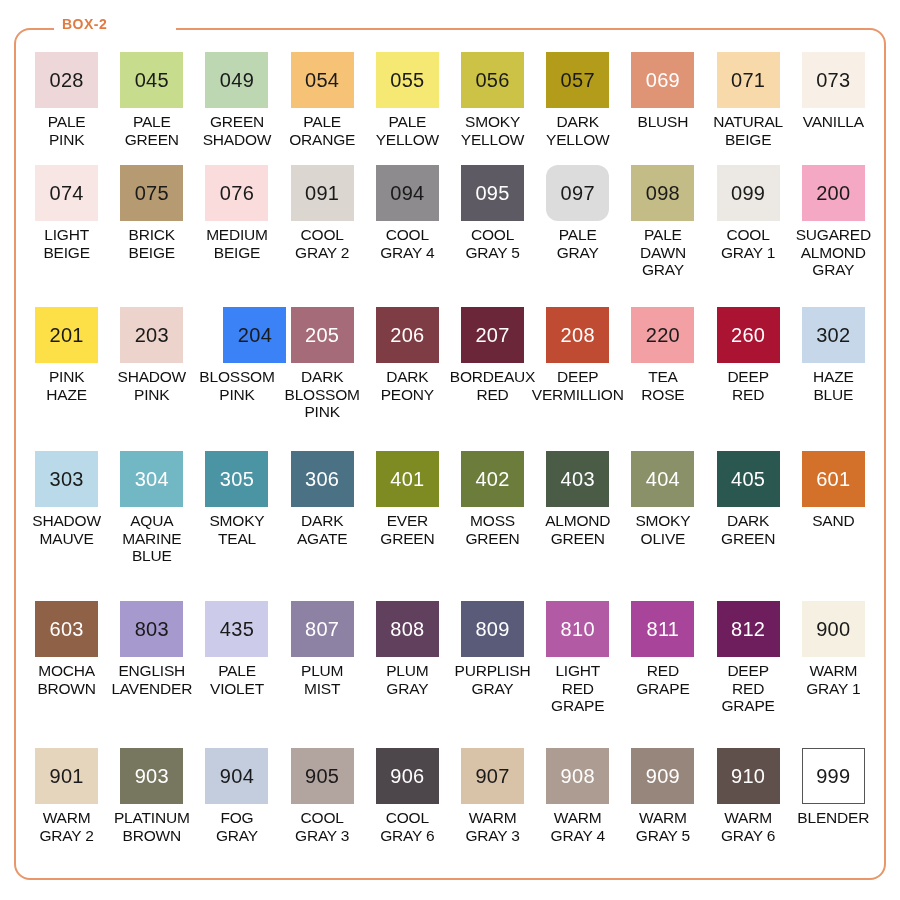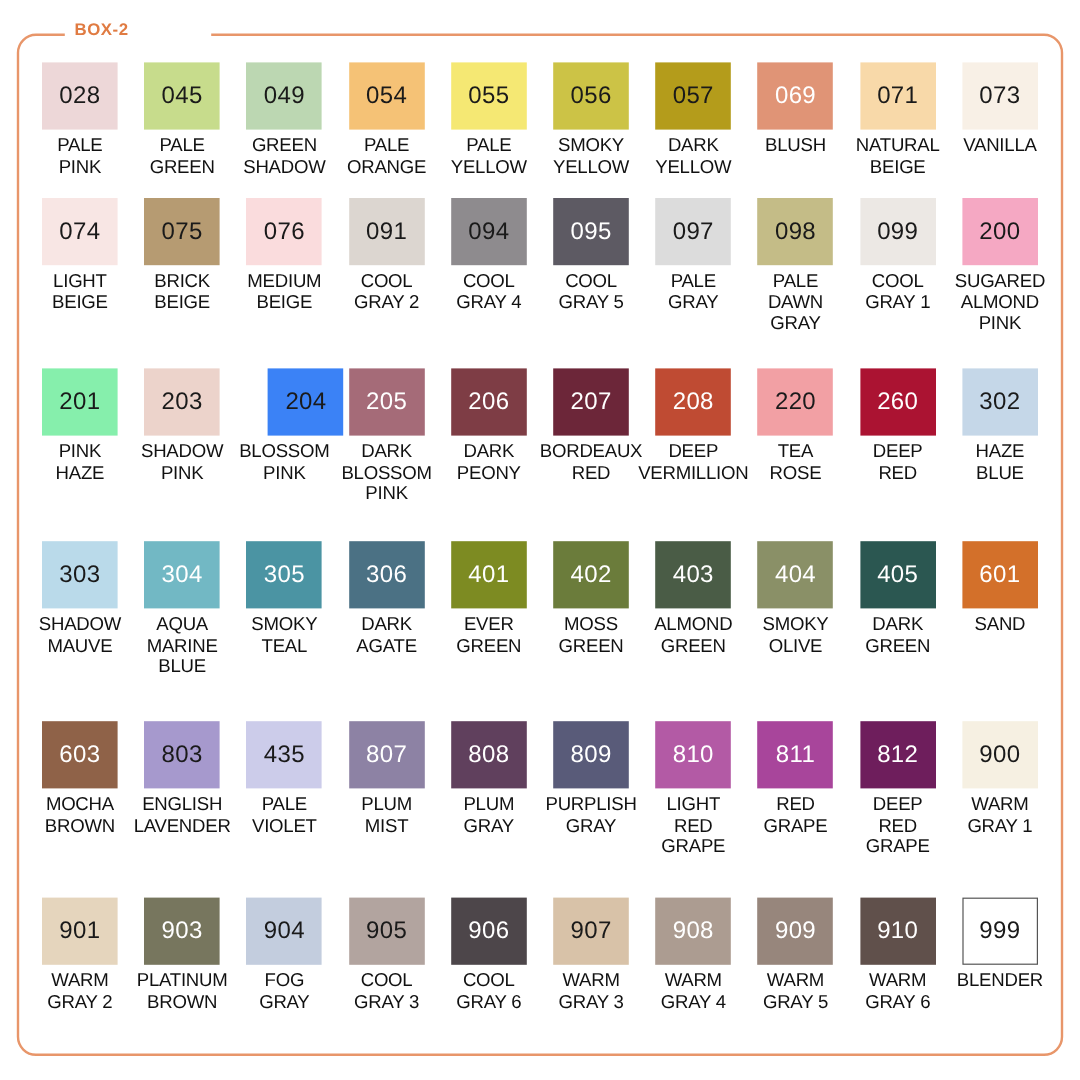--- a/index.html
+++ b/index.html
@@ -230,21 +230,21 @@
 GRAY 4</div>
         </div>
         <div class="cell">
           <div class="swatch" style="background: rgb(93, 90, 99);">
             <span class="code light">095</span>
           </div>
           <div class="name">COOL
 GRAY 5</div>
         </div>
         <div class="cell">
-          <div class="swatch" style="background: rgb(220, 220, 220);">
+          <div class="swatch" style="background: rgb(220, 220, 220); border-radius: 12px;">
             <span class="code dark">097</span>
           </div>
           <div class="name">PALE
 GRAY</div>
         </div>
         <div class="cell">
           <div class="swatch" style="background: rgb(196, 188, 135);">
             <span class="code dark">098</span>
           </div>
           <div class="name">PALE
@@ -257,26 +257,26 @@
           </div>
           <div class="name">COOL
 GRAY 1</div>
         </div>
         <div class="cell">
           <div class="swatch" style="background: rgb(245, 168, 195);">
             <span class="code dark">200</span>
           </div>
           <div class="name">SUGARED
 ALMOND
-PINK</div>
+GRAY</div>
         </div>
       </div>
       <div class="row r2">
         <div class="cell">
-          <div class="swatch" style="background: #86efac;">
+          <div class="swatch" style="background: #fde047;">
             <span class="code dark">201</span>
           </div>
           <div class="name">PINK
 HAZE</div>
         </div>
         <div class="cell">
           <div class="swatch" style="background: rgb(236, 211, 203);">
             <span class="code dark">203</span>
           </div>
           <div class="name">SHADOW

